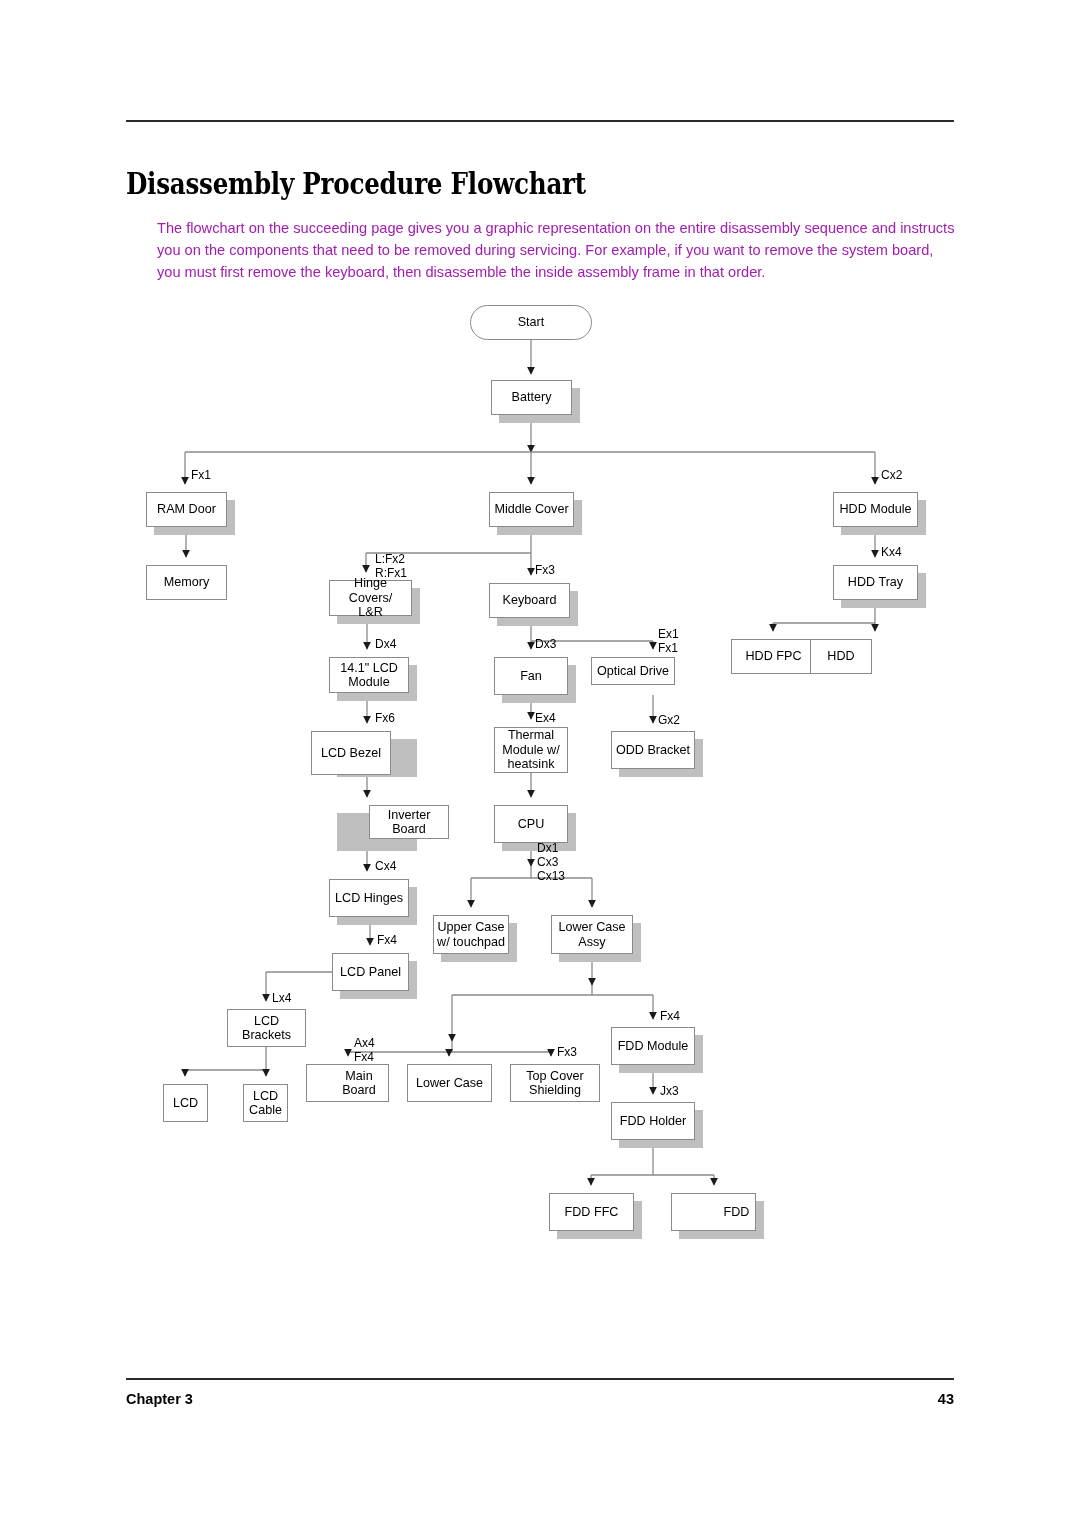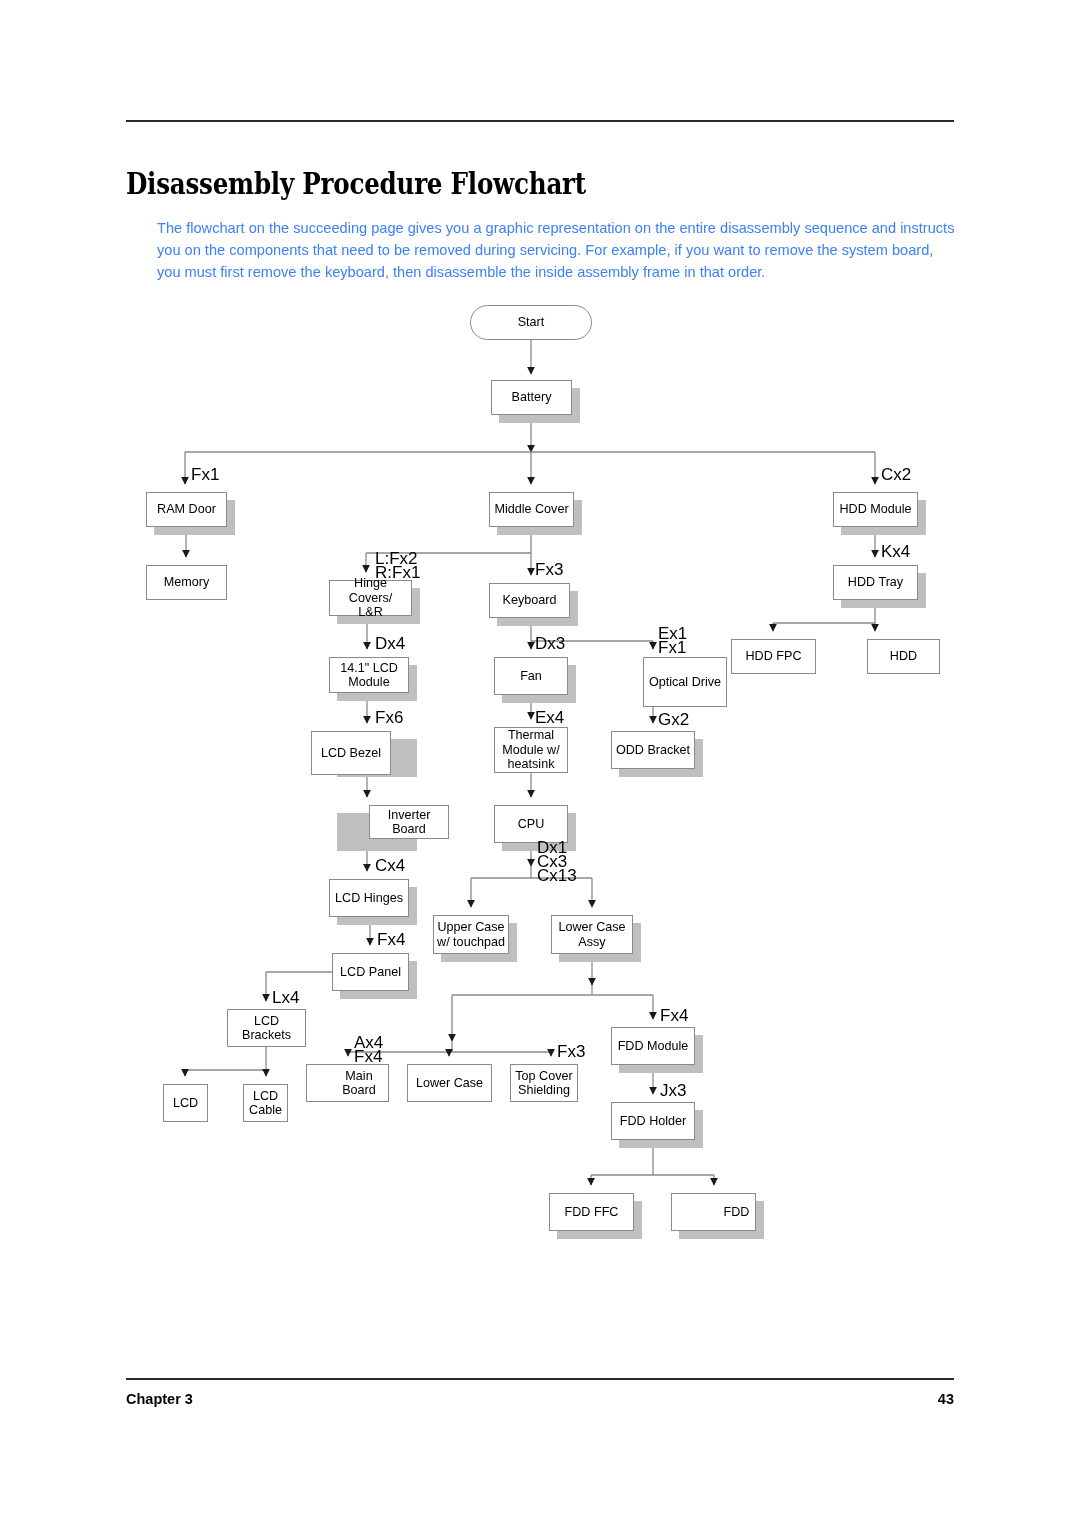--- a/index.html
+++ b/index.html
@@ -49,21 +49,21 @@
     transform-origin: left center;
   }
 
   #intro {
     position: absolute;
     left: 157px;
     top: 202px;
     width: 800px;
     font-size: 14.6px;
     line-height: 22.4px;
-    color: #3b82f6;
+    color: #a21caf;
     text-align: left;
   }
 
   
   .footer-left {
     position: absolute;
     left: 126px;
     top: 1391px;
     font-size: 14.5px;
     font-weight: bold;
@@ -115,21 +115,21 @@
   }
   .shadow {
     position: absolute;
     background: #bfbfbf;
     z-index: 2;
   }
 
   
   .elabel {
     position: absolute;
-    font-size: 17px;
+    font-size: 12px;
     line-height: 14.2px;
     color: #000;
     white-space: pre;
     z-index: 4;
   }
 </style>
 </head>
 <body>
 
 <div id="page">
@@ -235,30 +235,30 @@
         <div class="shadow" style="left: 154px; top: 500px; width: 81px; height: 35px;"></div>
         <div class="node" style="left: 146px; top: 492px; width: 81px; height: 35px;">RAM Door</div>
         <div class="node" style="left: 146px; top: 565px; width: 81px; height: 35px;">Memory</div>
         <div class="shadow" style="left: 497px; top: 500px; width: 85px; height: 35px;"></div>
         <div class="node" style="left: 489px; top: 492px; width: 85px; height: 35px;">Middle Cover</div>
         <div class="shadow" style="left: 841px; top: 500px; width: 85px; height: 35px;"></div>
         <div class="node" style="left: 833px; top: 492px; width: 85px; height: 35px;">HDD Module</div>
         <div class="shadow" style="left: 841px; top: 573px; width: 85px; height: 35px;"></div>
         <div class="node" style="left: 833px; top: 565px; width: 85px; height: 35px;">HDD Tray</div>
         <div class="node" style="left: 731px; top: 639px; width: 85px; height: 35px;">HDD FPC</div>
-        <div class="node" style="left: 867px; top: 639px; width: 73px; height: 35px;">HDD</div>
+        <div class="node" style="left: 810px; top: 639px; width: 62px; height: 35px;">HDD</div>
         <div class="shadow" style="left: 337px; top: 588px; width: 83px; height: 36px;"></div>
         <div class="node" style="left: 329px; top: 580px; width: 83px; height: 36px;">Hinge Covers/<br>L&amp;R</div>
         <div class="shadow" style="left: 497px; top: 591px; width: 81px; height: 35px;"></div>
         <div class="node" style="left: 489px; top: 583px; width: 81px; height: 35px;">Keyboard</div>
         <div class="shadow" style="left: 337px; top: 665px; width: 80px; height: 36px;"></div>
         <div class="node" style="left: 329px; top: 657px; width: 80px; height: 36px;">14.1" LCD<br>Module</div>
         <div class="shadow" style="left: 502px; top: 665px; width: 74px; height: 38px;"></div>
         <div class="node" style="left: 494px; top: 657px; width: 74px; height: 38px;">Fan</div>
-        <div class="node" style="left: 643px; top: 657px; width: 84px; height: 50px;">Optical Drive</div>
+        <div class="node" style="left: 591px; top: 657px; width: 84px; height: 28px;">Optical Drive</div>
         <div class="shadow" style="left: 337px; top: 739px; width: 80px; height: 38px;"></div>
         <div class="node" style="left: 311px; top: 731px; width: 80px; height: 44px;">LCD Bezel</div>
         <div class="node" style="left: 494px; top: 727px; width: 74px; height: 46px;">Thermal<br>Module w/<br>heatsink</div>
         <div class="shadow" style="left: 619px; top: 739px; width: 84px; height: 38px;"></div>
         <div class="node" style="left: 611px; top: 731px; width: 84px; height: 38px;">ODD Bracket</div>
         <div class="shadow" style="left: 337px; top: 813px; width: 80px; height: 38px;"></div>
         <div class="node" style="left: 329px; top: 805px; width: 80px; height: 34px; margin-left: 40px;">Inverter Board</div>
         <div class="shadow" style="left: 502px; top: 813px; width: 74px; height: 38px;"></div>
         <div class="node" style="left: 494px; top: 805px; width: 74px; height: 38px;">CPU</div>
         <div class="shadow" style="left: 337px; top: 887px; width: 80px; height: 38px;"></div>
@@ -269,21 +269,21 @@
         <div class="node" style="left: 551px; top: 915px; width: 82px; height: 39px;">Lower Case<br>Assy</div>
         <div class="shadow" style="left: 340px; top: 961px; width: 77px; height: 38px;"></div>
         <div class="node" style="left: 332px; top: 953px; width: 77px; height: 38px;">LCD Panel</div>
         <div class="node" style="left: 227px; top: 1009px; width: 79px; height: 38px;">LCD Brackets</div>
         <div class="shadow" style="left: 619px; top: 1035px; width: 84px; height: 38px;"></div>
         <div class="node" style="left: 611px; top: 1027px; width: 84px; height: 38px;">FDD Module</div>
         <div class="node" style="left: 163px; top: 1084px; width: 45px; height: 38px;">LCD</div>
         <div class="node" style="left: 243px; top: 1084px; width: 45px; height: 38px;">LCD<br>Cable</div>
         <div class="node" style="left: 306px; top: 1064px; width: 83px; height: 38px; padding-left: 25px;">Main Board</div>
         <div class="node" style="left: 407px; top: 1064px; width: 85px; height: 38px;">Lower Case</div>
-        <div class="node" style="left: 510px; top: 1064px; width: 68px; height: 38px;">Top Cover<br>Shielding</div>
+        <div class="node" style="left: 510px; top: 1064px; width: 90px; height: 38px;">Top Cover<br>Shielding</div>
         <div class="shadow" style="left: 619px; top: 1110px; width: 84px; height: 38px;"></div>
         <div class="node" style="left: 611px; top: 1102px; width: 84px; height: 38px;">FDD Holder</div>
         <div class="shadow" style="left: 557px; top: 1201px; width: 85px; height: 38px;"></div>
         <div class="node" style="left: 549px; top: 1193px; width: 85px; height: 38px;">FDD FFC</div>
         <div class="shadow" style="left: 679px; top: 1201px; width: 85px; height: 38px;"></div>
         <div class="node" style="left: 671px; top: 1193px; width: 85px; height: 38px; padding-left: 48px;">FDD</div>
       </div>
     <div id="elabels">
         <div class="elabel" style="left: 191px; top: 468px;">Fx1</div>
         <div class="elabel" style="left: 881px; top: 468px;">Cx2</div>

